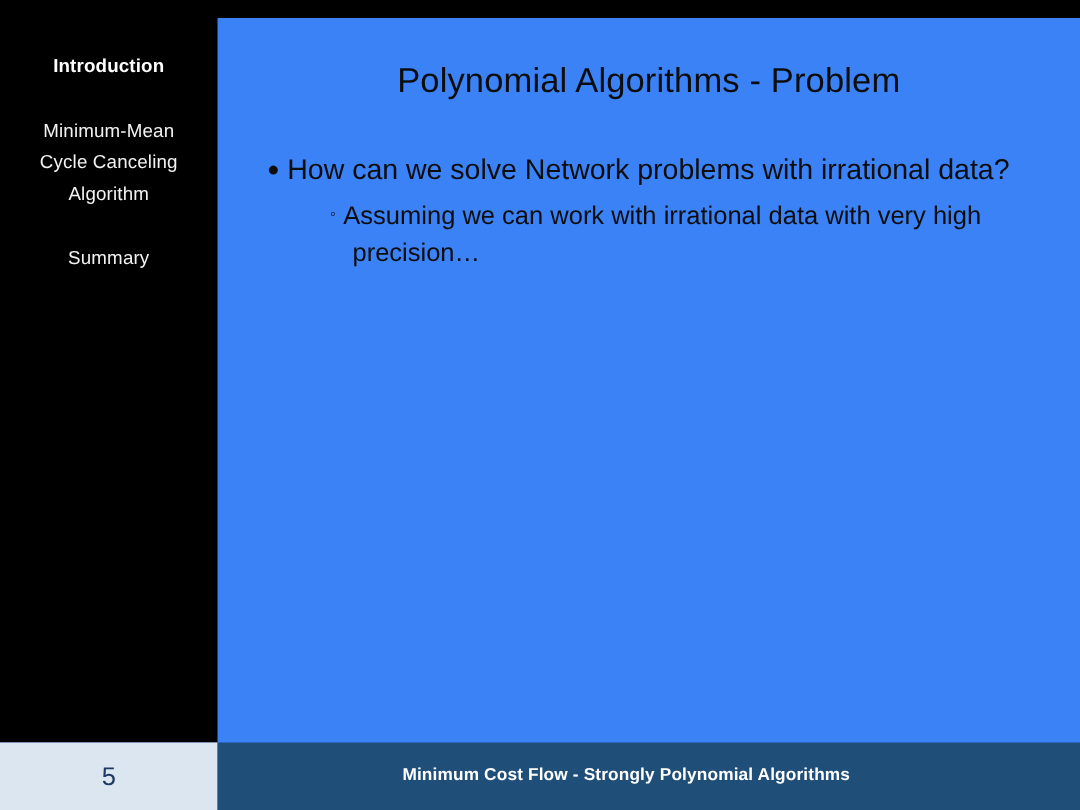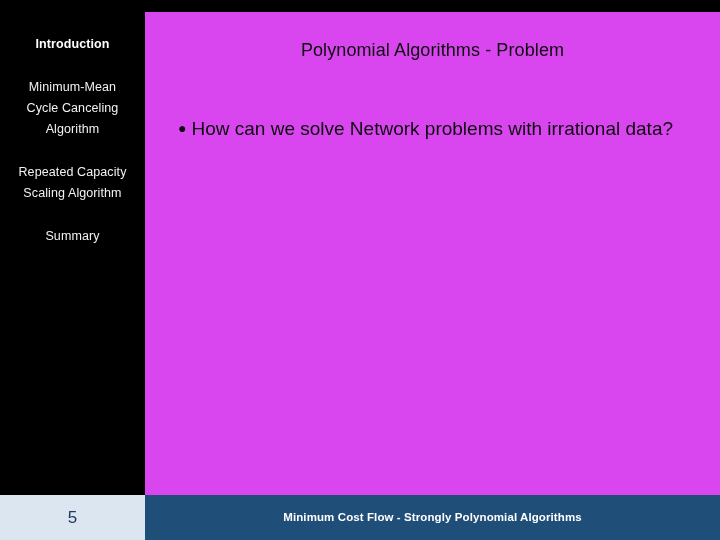--- a/index.html
+++ b/index.html
@@ -10,21 +10,21 @@
   body {
     width: 720px;
     height: 540px;
     font-family: "Liberation Sans", sans-serif;
     overflow: hidden;
   }
   .slide {
     position: relative;
     width: 720px;
     height: 540px;
-    background: #d946ef;
+    background: #3b82f6;
     overflow: hidden;
   }
   
   .top-band {
     position: absolute;
     left: 0;
     top: 0;
     width: 720px;
     height: 12px;
     background: #000000;
@@ -95,46 +95,46 @@
     top: 495px;
     width: 145px;
     height: 45px;
     line-height: 45px;
     text-align: center;
     color: #1f3864;
     font-size: 17px;
   }
   .footer-text {
     position: absolute;
-    left: 145px;
+    left: 130px;
     top: 495px;
     width: 575px;
     height: 45px;
     line-height: 45px;
     text-align: center;
     color: #ffffff;
     font-size: 11.5px;
     font-weight: bold;
     letter-spacing: 0.1px;
   }
   
   .title {
     position: absolute;
     left: 160px;
     top: 40px;
     width: 545px;
-    font-size: 18px;
+    font-size: 23px;
     color: #0d0d0d;
     text-align: center;
     letter-spacing: 0.1px;
   }
   .body-block {
     position: absolute;
     left: 178px;
-    top: 116px;
+    top: 100px;
     width: 520px;
   }
   .bullet-l1 {
     font-size: 19px;
     color: #0d0d0d;
     line-height: 25px;
     text-indent: -17px;
     padding-left: 17px;
     margin-bottom: 2px;
   }
@@ -163,30 +163,32 @@
 
 <div class="slide">
 
   <div class="top-band"></div>
   <div class="corner-mark">∞^</div>
 
   <div class="sidebar">
     <div class="sidebar-inner">
       <div class="nav-item active">Introduction</div>
       <div class="nav-item dim">Minimum-Mean Cycle Canceling Algorithm</div>
-      <div class="nav-item dim">Repeated Capacity Scaling Algorithm</div>
       <div class="nav-item dim">Summary</div>
     </div>
   </div>
 
   <div class="title">Polynomial Algorithms - Problem</div>
 
   <div class="body-block">
     <div class="bullet-l1">
       <span class="mark">●</span><span>How can we solve Network problems with irrational data?</span>
+    </div>
+    <div class="bullet-l2">
+      <span class="mark">◦</span><span>Assuming we can work with irrational data with very high precision…</span>
     </div>
   </div>
 
   <div class="footer-left"></div>
   <div class="footer-bar"></div>
   <div class="page-number">5</div>
   <div class="footer-text">Minimum Cost Flow - Strongly Polynomial Algorithms</div>
 
 </div>
 

